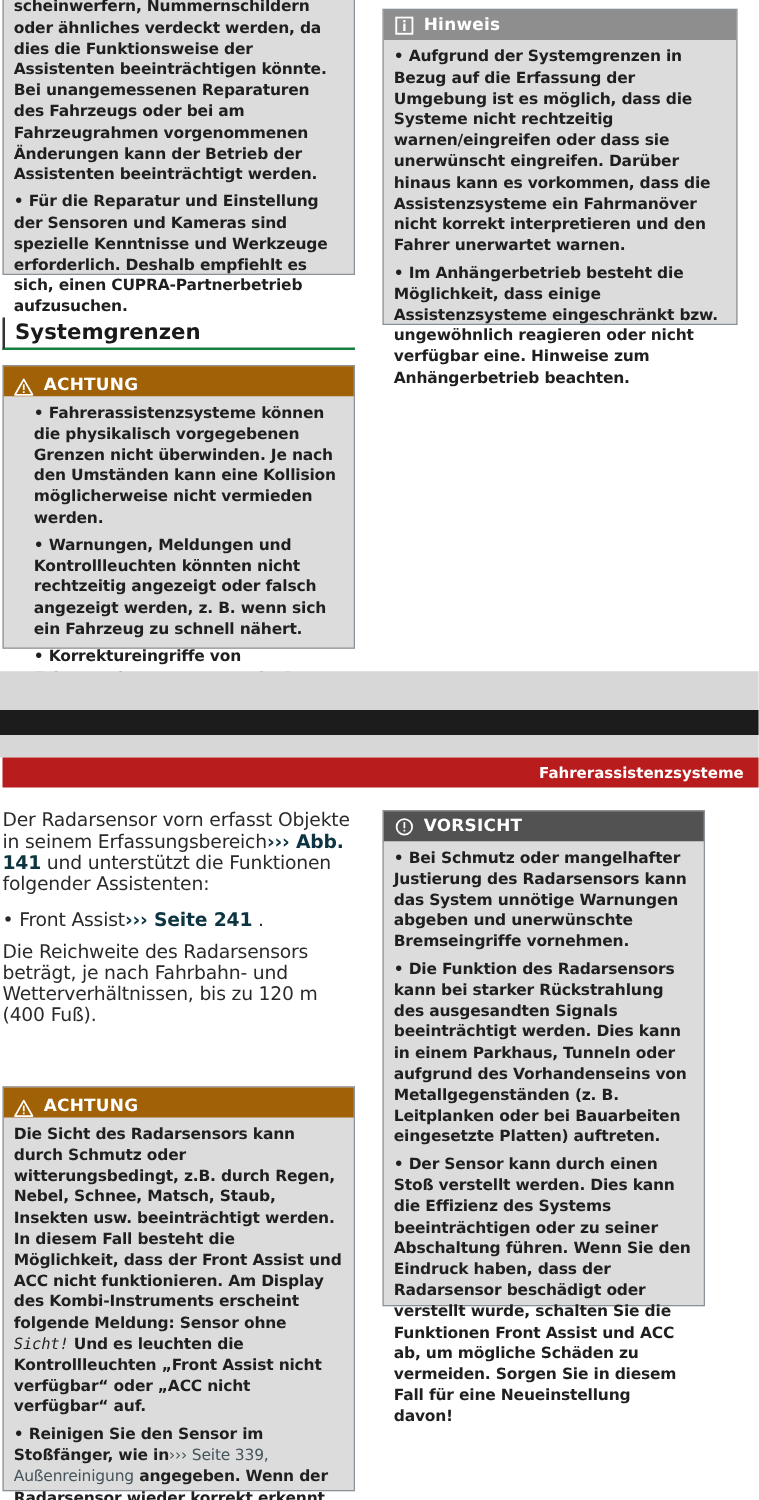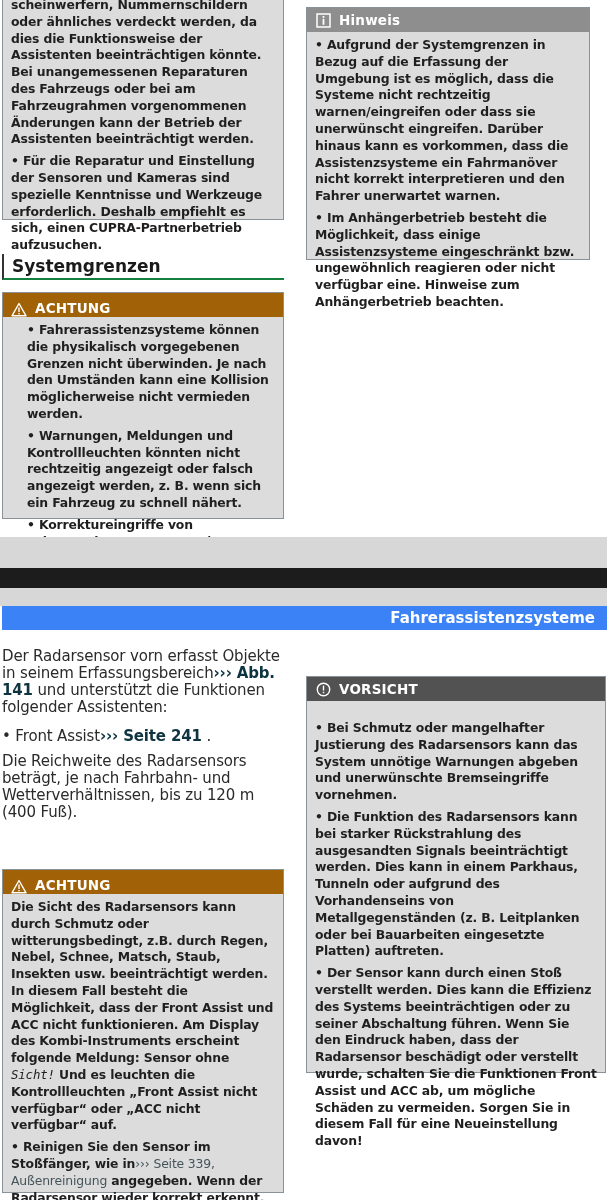--- a/index.html
+++ b/index.html
@@ -43,23 +43,23 @@
     font-size: 17px;
     font-weight: bold;
     color: #1a1a1a;
     line-height: 24px;
   }
 
   .band-light { position: absolute; left: 0; width: 607px; background: #d7d7d7; }
   .band-black { position: absolute; left: 0; width: 607px; background: #1c1c1c; }
   .chapter-bar {
     position: absolute; left: 2px; top: 606px; width: 605px; height: 24px;
-    background: #3b82f6;
+    background: #b91c1c;
     color: #ffffff;
-    font-size: 15px; font-weight: bold;
+    font-size: 12px; font-weight: bold;
     text-align: right; padding-right: 12px; line-height: 24px;
   }
 
   .plain {
     position: absolute;
     font-size: 15px;
     line-height: 17px;
     color: #2a2a2a;
     letter-spacing: -0.15px;
   }
@@ -146,29 +146,29 @@
   <div class="box-body" style="padding-top:5px;">
     <p>
       <span>Die Sicht des Radarsensors kann durch Schmutz oder witterungsbedingt, z.B. durch Regen, Nebel, Schnee, Matsch, Staub, Insekten usw. beeinträchtigt werden. In diesem Fall besteht die Möglichkeit, dass der Front Assist und ACC nicht funktionieren. Am Display des Kombi-Instruments erscheint folgende Meldung: Sensor ohne </span><span class="mono">Sicht!</span><span> Und es leuchten die Kontrollleuchten „Front Assist nicht verfügbar“ oder „ACC nicht verfügbar“ auf.</span>
     </p>
     <p>
       <span>• Reinigen Sie den Sensor im Stoßfänger, wie in</span><span class="ref-light">››› Seite 339, Außenreinigung</span><span> angegeben. Wenn der Radarsensor wieder korrekt erkennt, erlischt die Anzeige im Bildschirm und die Funktionen sind wieder verfügbar.</span>
     </p>
   </div>
 </div>
 
-<div class="box" style="left:306px; top:648px; width:300px; height:397px;margin-top:28px;">
+<div class="box" style="left:306px; top:648px; width:258px; height:397px;">
   <div class="hdr hdr-darkgray">
     <span class="ico">
       <svg width="15" height="15" viewBox="0 0 15 15">
           <circle cx="7.5" cy="7.5" r="6.2" fill="none" stroke="#fff" stroke-width="1.4"></circle>
           <rect x="6.8" y="3.6" width="1.4" height="5" fill="#fff"></rect>
           <rect x="6.8" y="9.8" width="1.4" height="1.4" fill="#fff"></rect>
         </svg>
     </span>
     <span>VORSICHT</span>
   </div>
-  <div class="box-body" style="padding-top:19px;">
+  <div class="box-body" style="padding-top:5px;">
     <p>• Bei Schmutz oder mangelhafter Justierung des Radarsensors kann das System unnötige Warnungen abgeben und unerwünschte Bremseingriffe vornehmen.</p>
     <p>• Die Funktion des Radarsensors kann bei starker Rückstrahlung des ausgesandten Signals beeinträchtigt werden. Dies kann in einem Parkhaus, Tunneln oder aufgrund des Vorhandenseins von Metallgegenständen (z. B. Leitplanken oder bei Bauarbeiten eingesetzte Platten) auftreten.</p>
     <p>• Der Sensor kann durch einen Stoß verstellt werden. Dies kann die Effizienz des Systems beeinträchtigen oder zu seiner Abschaltung führen. Wenn Sie den Eindruck haben, dass der Radarsensor beschädigt oder verstellt wurde, schalten Sie die Funktionen Front Assist und ACC ab, um mögliche Schäden zu vermeiden. Sorgen Sie in diesem Fall für eine Neueinstellung davon!</p>
   </div>
 </div>
 
 </body></html>

